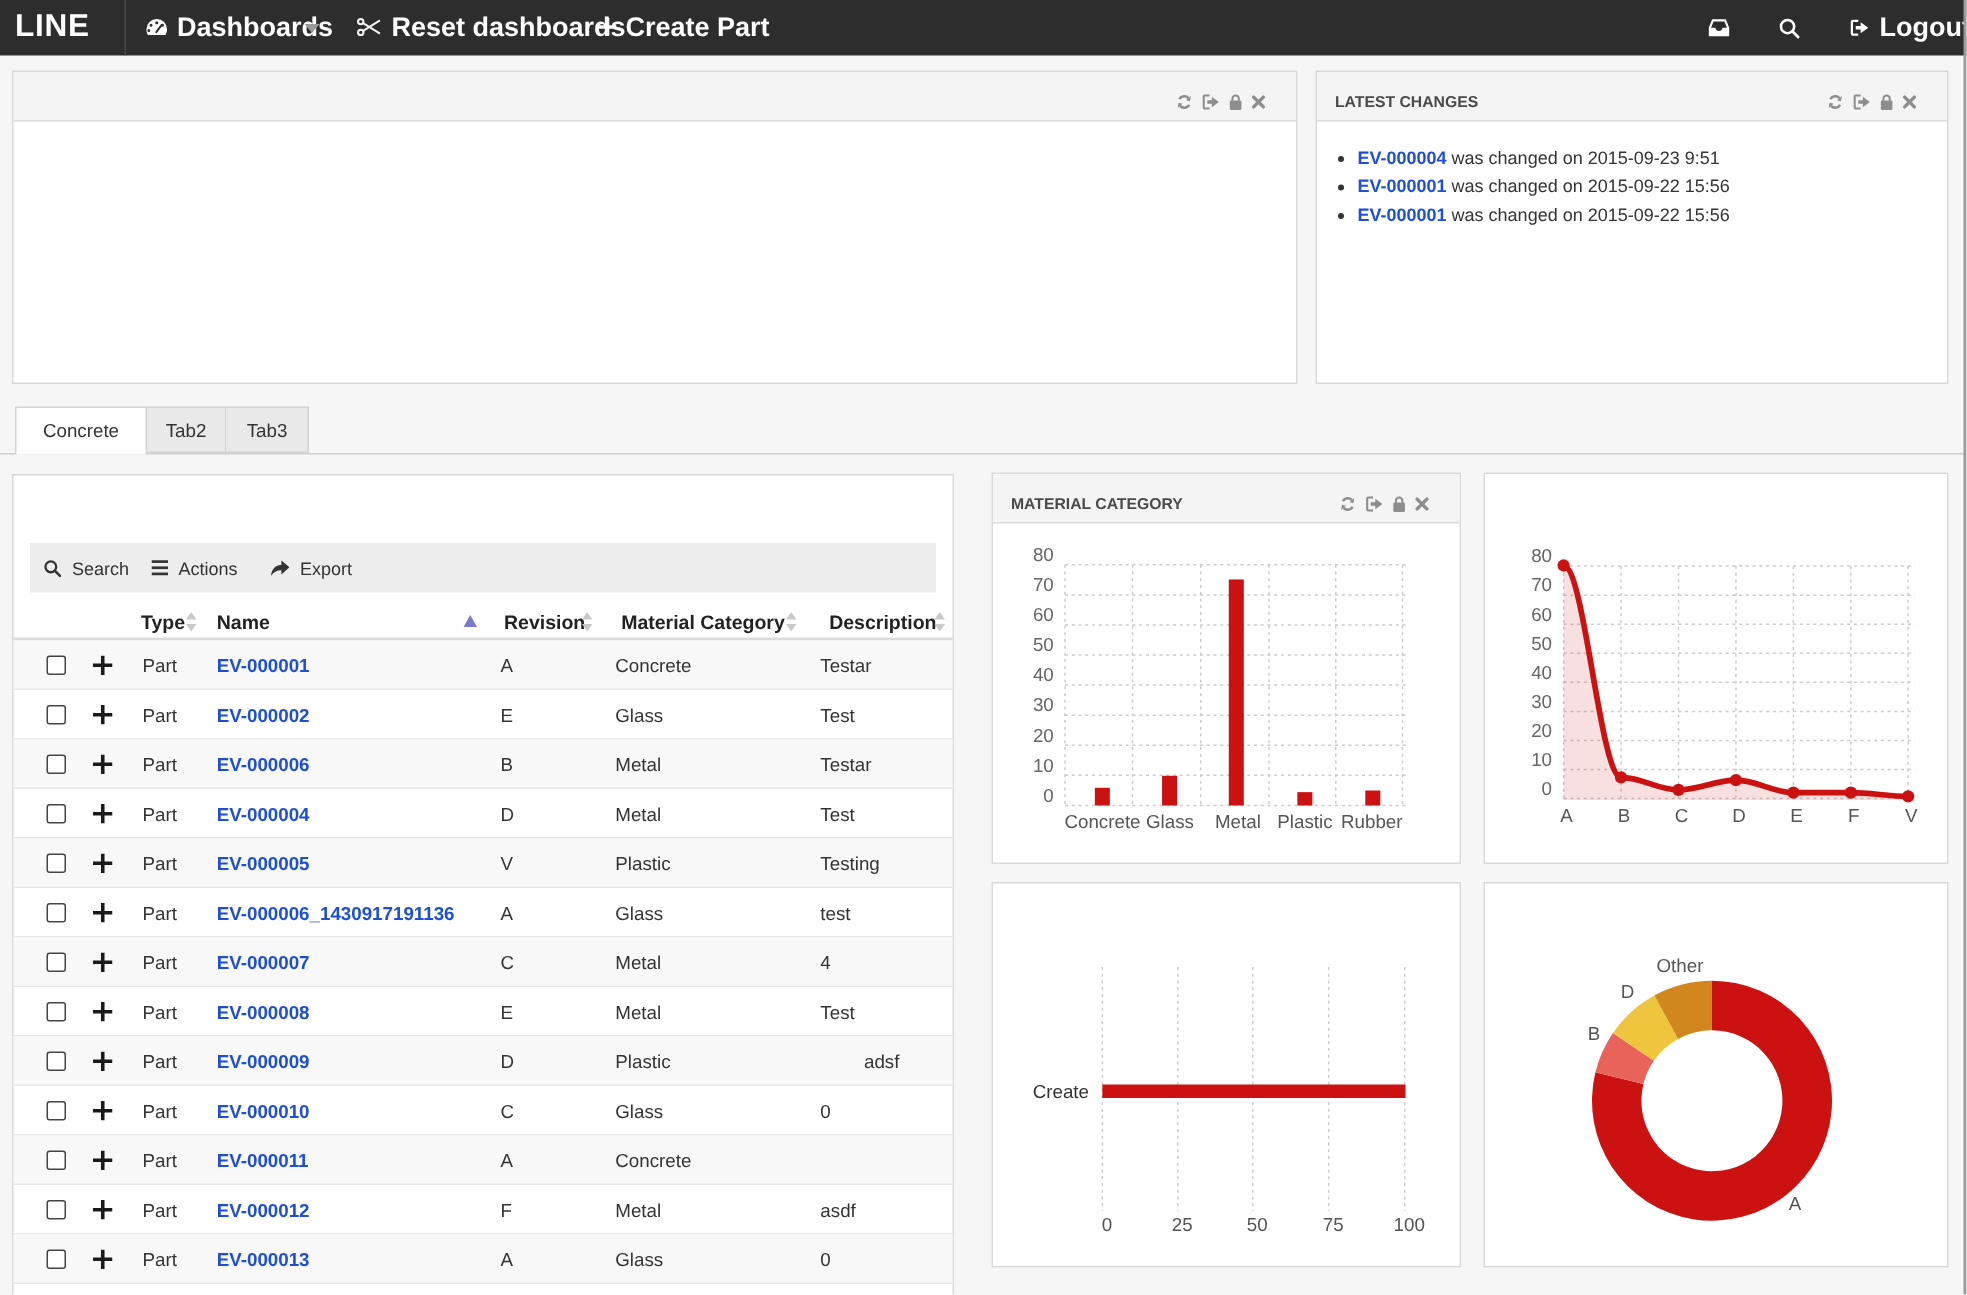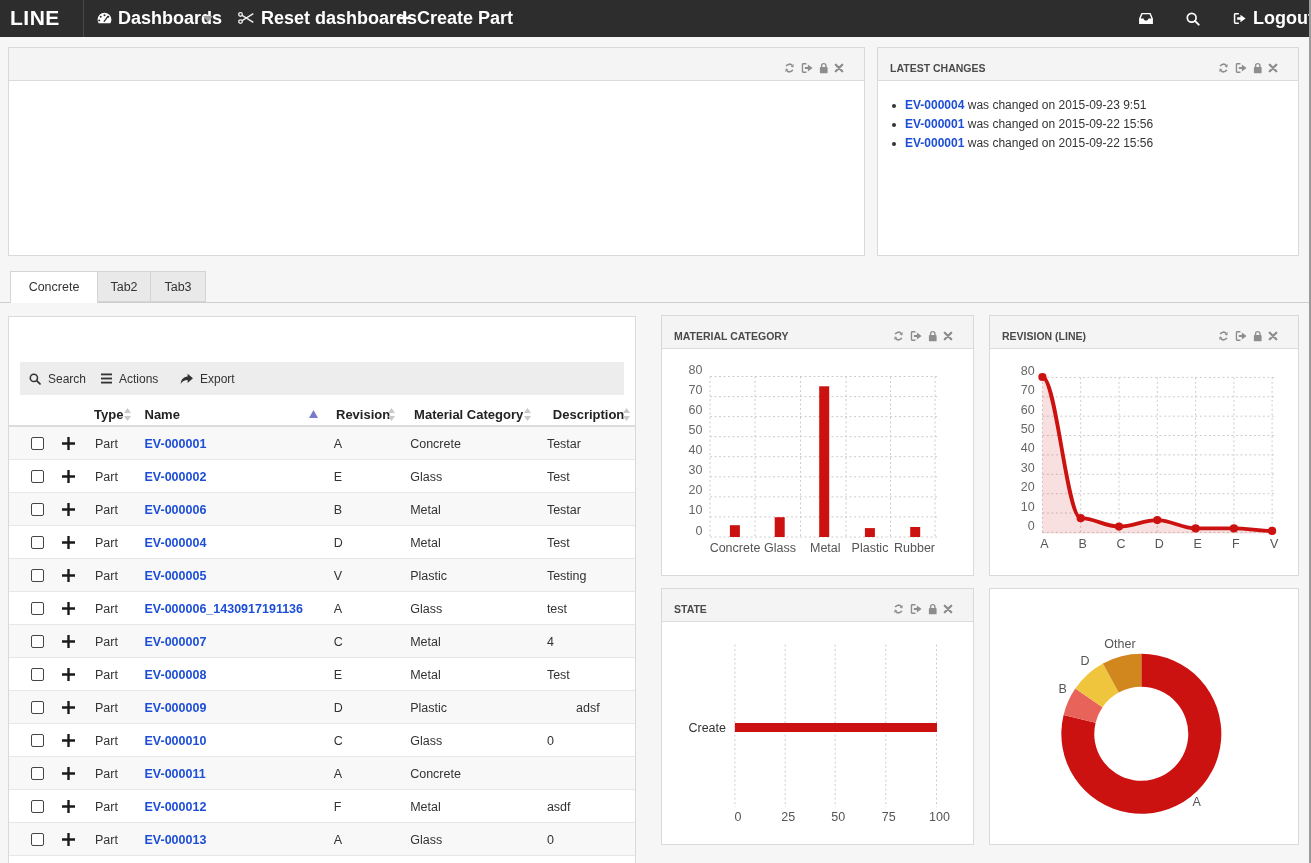--- a/index.html
+++ b/index.html
@@ -396,46 +396,20 @@
       <rect x="248.2" y="178.0" width="10" height="10.0" fill="#cc1111"></rect>
       <text class="cat" x="73" y="202.8" text-anchor="middle">Concrete</text>
       <text class="cat" x="118" y="202.8" text-anchor="middle">Glass</text>
       <text class="cat" x="163.3" y="202.8" text-anchor="middle">Metal</text>
       <text class="cat" x="208" y="202.8" text-anchor="middle">Plastic</text>
       <text class="cat" x="252.5" y="202.8" text-anchor="middle">Rubber</text>
     </svg>
 </div>
 
 <div class="panel" style="left:989px;top:315px;width:310px;height:261px">
-  <div class="ph">
-      <div class="t">REVISION (LINE)</div>
-      <div class="ic">
-        <svg width="11" height="12" viewBox="0 0 12 12">
-          <g fill="none" stroke="#8d8d8d" stroke-width="1.8">
-            <path d="M2.41 3.92A4.15 4.15 0 0 1 9.08 3.22"></path>
-            <path d="M9.59 8.07A4.15 4.15 0 0 1 2.92 8.78"></path>
-          </g>
-          <g fill="#8d8d8d">
-            <path d="M10.79 1.68L10.11 5.42L7.37 4.76Z"></path>
-            <path d="M1.21 10.32L1.89 6.58L4.63 7.24Z"></path>
-          </g>
-        </svg>
-        <svg width="12" height="12" viewBox="0 0 14 14">
-          <path fill="#8d8d8d" d="M6.3 1.2H2.5a1.6 1.6 0 0 0-1.6 1.6v8.4a1.6 1.6 0 0 0 1.6 1.6h3.8v-1.6H2.5V2.8h3.8z"></path>
-          <path fill="#8d8d8d" d="M8 3v2.7H4.5v2.6H8V11l5.5-4z"></path>
-        </svg>
-        <svg width="9.5" height="12" viewBox="0 0 11 14">
-          <path fill="#8d8d8d" d="M2.2 6V4.4a3.3 3.3 0 0 1 6.6 0V6H7.2V4.4a1.7 1.7 0 0 0-3.4 0V6z"></path>
-          <rect fill="#8d8d8d" x="1" y="5.8" width="9" height="7.4" rx="1"></rect>
-        </svg>
-        <svg width="10" height="10" viewBox="0 0 12 12">
-          <path d="M2.1 2.1 9.9 9.9M9.9 2.1 2.1 9.9" stroke="#8d8d8d" stroke-width="2.7" stroke-linecap="round"></path>
-        </svg>
-      </div>
-    </div>
   <svg class="chart" width="308" height="226" viewBox="0 0 308 226">
       <g stroke="#cccccc" stroke-width="1" stroke-dasharray="2,2.5" fill="none">
         <path d="M52.4 28.4H286.6"></path>
         <path d="M52.4 47.8H286.6"></path>
         <path d="M52.4 67.2H286.6"></path>
         <path d="M52.4 86.5H286.6"></path>
         <path d="M52.4 105.9H286.6"></path>
         <path d="M52.4 125.3H286.6"></path>
         <path d="M52.4 144.7H286.6"></path>
         <path d="M52.4 164.0H286.6"></path>
@@ -470,46 +444,20 @@
       <text class="cat" x="92.7" y="199" text-anchor="middle">B</text>
       <text class="cat" x="131.0" y="199" text-anchor="middle">C</text>
       <text class="cat" x="169.3" y="199" text-anchor="middle">D</text>
       <text class="cat" x="207.6" y="199" text-anchor="middle">E</text>
       <text class="cat" x="245.9" y="199" text-anchor="middle">F</text>
       <text class="cat" x="284.1" y="199" text-anchor="middle">V</text>
     </svg>
 </div>
 
 <div class="panel" style="left:661px;top:588px;width:313px;height:257px">
-  <div class="ph">
-      <div class="t">STATE</div>
-      <div class="ic">
-        <svg width="11" height="12" viewBox="0 0 12 12">
-          <g fill="none" stroke="#8d8d8d" stroke-width="1.8">
-            <path d="M2.41 3.92A4.15 4.15 0 0 1 9.08 3.22"></path>
-            <path d="M9.59 8.07A4.15 4.15 0 0 1 2.92 8.78"></path>
-          </g>
-          <g fill="#8d8d8d">
-            <path d="M10.79 1.68L10.11 5.42L7.37 4.76Z"></path>
-            <path d="M1.21 10.32L1.89 6.58L4.63 7.24Z"></path>
-          </g>
-        </svg>
-        <svg width="12" height="12" viewBox="0 0 14 14">
-          <path fill="#8d8d8d" d="M6.3 1.2H2.5a1.6 1.6 0 0 0-1.6 1.6v8.4a1.6 1.6 0 0 0 1.6 1.6h3.8v-1.6H2.5V2.8h3.8z"></path>
-          <path fill="#8d8d8d" d="M8 3v2.7H4.5v2.6H8V11l5.5-4z"></path>
-        </svg>
-        <svg width="9.5" height="12" viewBox="0 0 11 14">
-          <path fill="#8d8d8d" d="M2.2 6V4.4a3.3 3.3 0 0 1 6.6 0V6H7.2V4.4a1.7 1.7 0 0 0-3.4 0V6z"></path>
-          <rect fill="#8d8d8d" x="1" y="5.8" width="9" height="7.4" rx="1"></rect>
-        </svg>
-        <svg width="10" height="10" viewBox="0 0 12 12">
-          <path d="M2.1 2.1 9.9 9.9M9.9 2.1 2.1 9.9" stroke="#8d8d8d" stroke-width="2.7" stroke-linecap="round"></path>
-        </svg>
-      </div>
-    </div>
   <svg class="chart" width="311" height="222" viewBox="0 0 311 222">
       <g stroke="#cccccc" stroke-width="1" stroke-dasharray="2,2.5" fill="none">
         <path d="M72.9 22.6V185.2"></path>
         <path d="M123.2 22.6V185.2"></path>
         <path d="M173.2 22.6V185.2"></path>
         <path d="M223.8 22.6V185.2"></path>
         <path d="M274.5 22.6V185.2"></path>
       </g>
       <rect x="72.9" y="101" width="202.1" height="9" fill="#cc1111"></rect>
       <text class="cat" x="64" y="109.9" text-anchor="end" style="fill:#333">Create</text>

